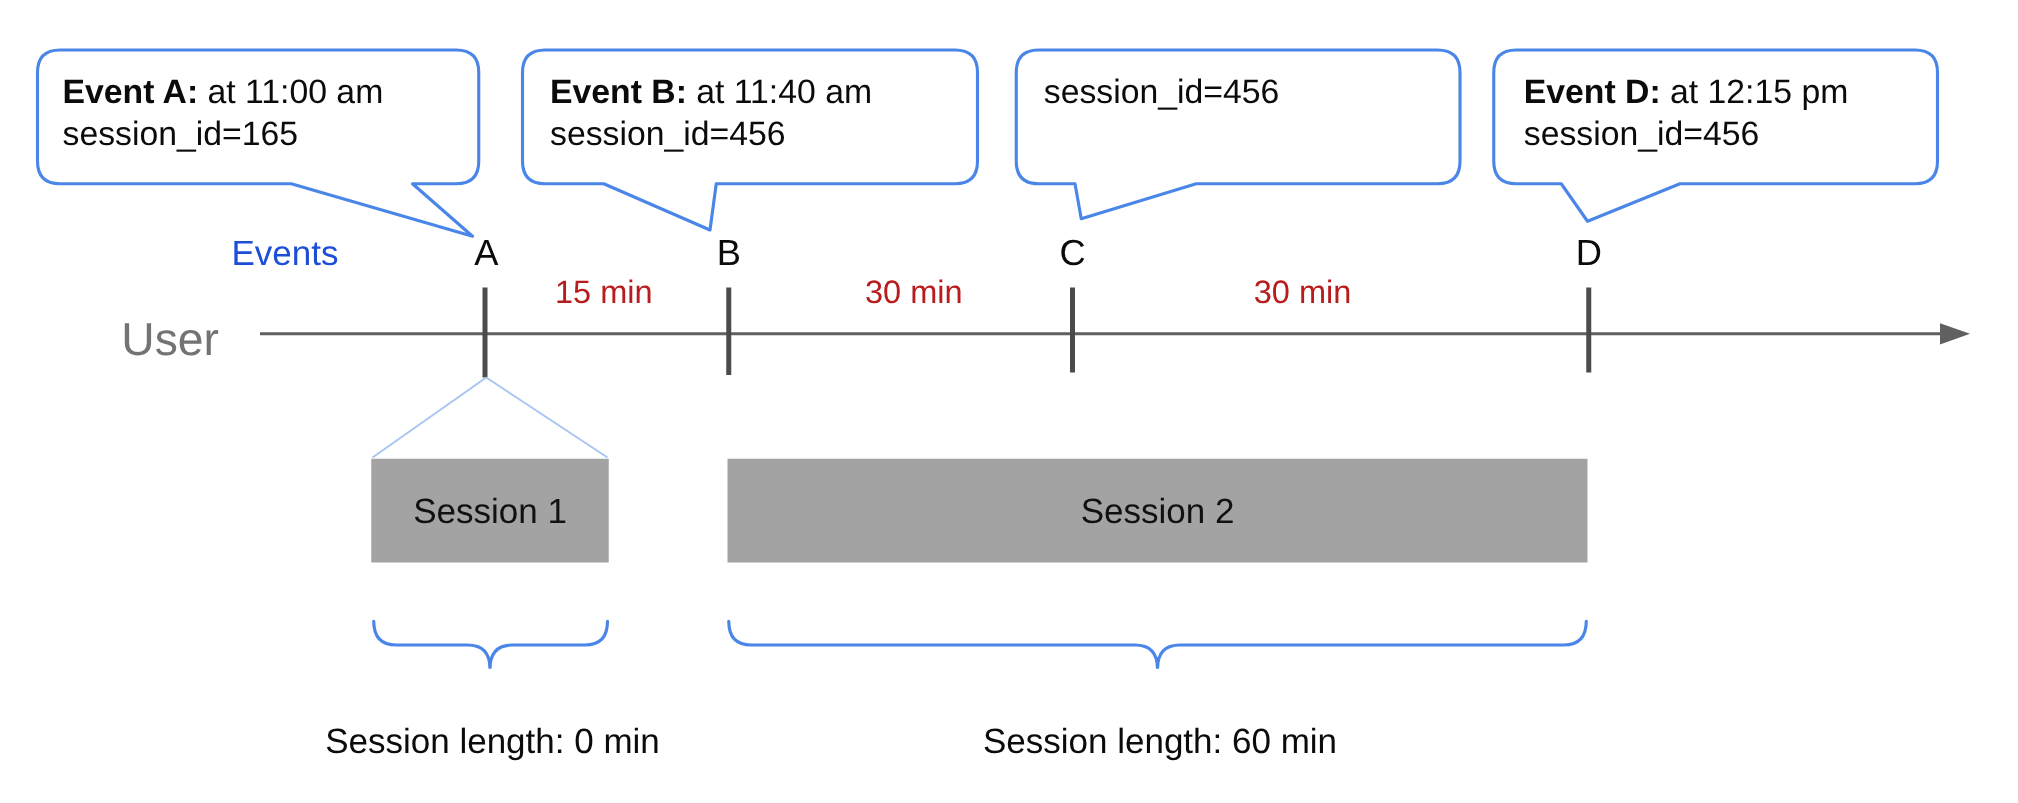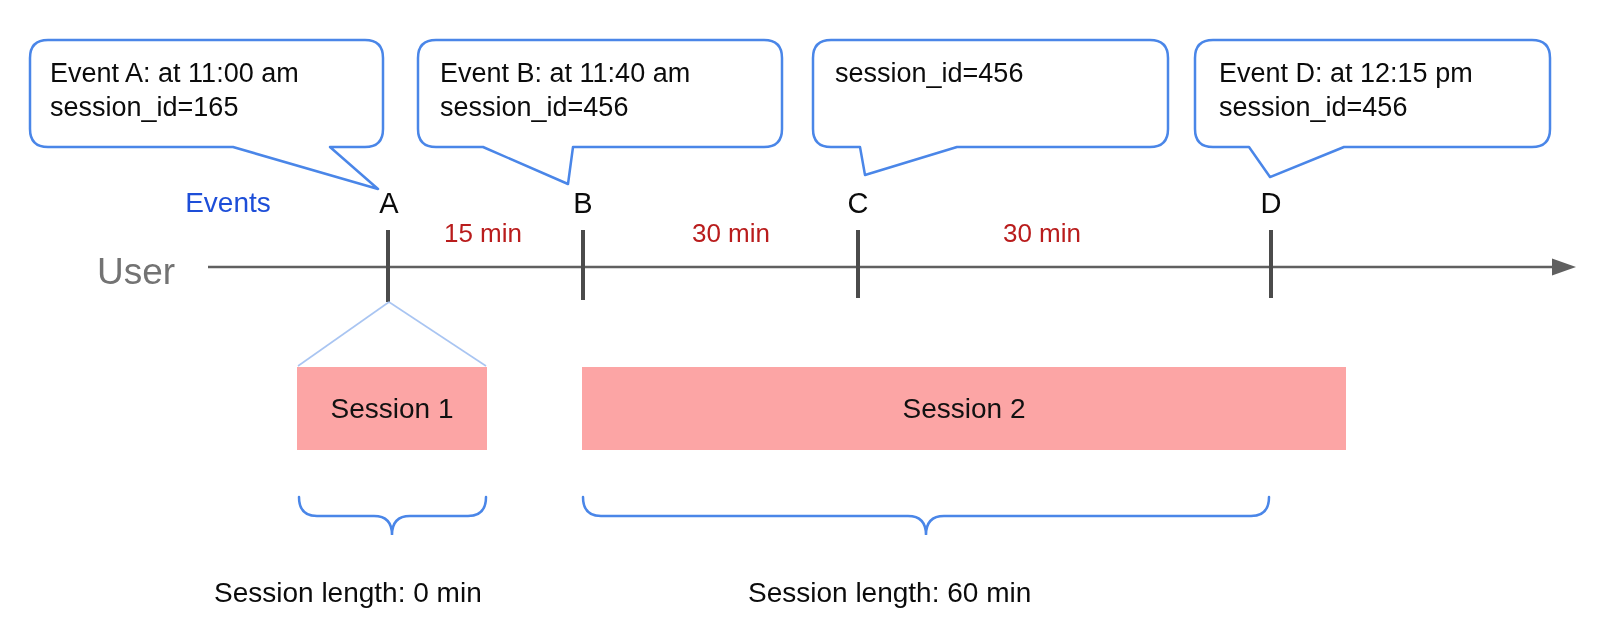--- a/index.html
+++ b/index.html
@@ -2,28 +2,28 @@
 <html><head>
 <meta charset="utf-8">
 <style>
   html,body { margin:0; padding:0; background:#ffffff; }
   .stage {
     position:relative; width:1614px; height:642px; background:#ffffff;
     font-family:"Liberation Sans", sans-serif; color:#111; overflow:hidden;
   }
   svg.layer { position:absolute; left:0; top:0; width:1614px; height:642px; }
   .session-box {
-    position:absolute; background:#fca5a5; display:flex;
+    position:absolute; background:#a3a3a3; display:flex;
     align-items:center; justify-content:center; font-size:28px; color:#111;text-align:center;
   }
   .bubble-text { position:absolute; font-size:27px; line-height:34px; color:#0b0b0b; }
-  .bubble-text b { font-weight:normal;margin-top:21px; }
+  .bubble-text b { font-weight:bold;margin-top:21px; }
   .evt-letter { position:absolute; width:60px; text-align:center; font-size:29px; color:#0b0b0b; }
   .interval { position:absolute; width:140px; text-align:center; font-size:26px; color:#b91c1c; }
-  .len-label { position:absolute; width:360px; font-size:28px; color:#0b0b0b; }
+  .len-label { position:absolute; width:360px; text-align:center; font-size:28px; color:#0b0b0b; }
   .axis-label { position:absolute; font-size:37px; color:#737373; }
   .events-label { position:absolute; width:140px; text-align:center; font-size:28px; color:#1d4ed8; }
 </style>
 </head>
 <body>
 
 <div class="stage">
 
   <svg class="layer" viewBox="0 0 1614 642">
 
@@ -43,21 +43,21 @@
     <path fill="#ffffff" stroke="#4a86e8" stroke-width="2.5" stroke-linejoin="round" d="M 831 40 H 1150 Q 1168 40 1168 58 V 129 Q 1168 147 1150 147 H 957 L 865 175 L 860 147 H 831 Q 813 147 813 129 V 58 Q 813 40 831 40 Z"></path>
     <path fill="#ffffff" stroke="#4a86e8" stroke-width="2.5" stroke-linejoin="round" d="M 1213 40 H 1532 Q 1550 40 1550 58 V 129 Q 1550 147 1532 147 H 1344 L 1270 177 L 1249 147 H 1213 Q 1195 147 1195 129 V 58 Q 1195 40 1213 40 Z"></path>
 
     <path fill="none" stroke="#4a86e8" stroke-width="2.5" stroke-linecap="round" d="M 299 497 Q 299 516 317 516 H 374 Q 392 516 392 535 Q 392 516 410 516 H 468 Q 486 516 486 497"></path>
     <path fill="none" stroke="#4a86e8" stroke-width="2.5" stroke-linecap="round" d="M 583 497 Q 583 516 601 516 H 908 Q 926 516 926 535 Q 926 516 944 516 H 1251 Q 1269 516 1269 497"></path>
   </svg>
 
   <div class="session-box" style="left:297px; top:367px; width:190px; height:83px;">
     <span>Session 1</span>
   </div>
-  <div class="session-box" style="left:582px; top:367px; width:764px; height:83px;">
+  <div class="session-box" style="left:582px; top:367px; width:688px; height:83px;">
     <span>Session 2</span>
   </div>
 
   <div class="bubble-text" style="left:50px; top:56px; width:313px;">
     <div><b>Event A:</b><span> at 11:00 am</span></div>
     <div>session_id=165</div>
   </div>
   <div class="bubble-text" style="left:440px; top:56px; width:322px;">
     <div><b>Event B:</b><span> at 11:40 am</span></div>
     <div>session_id=456</div>

